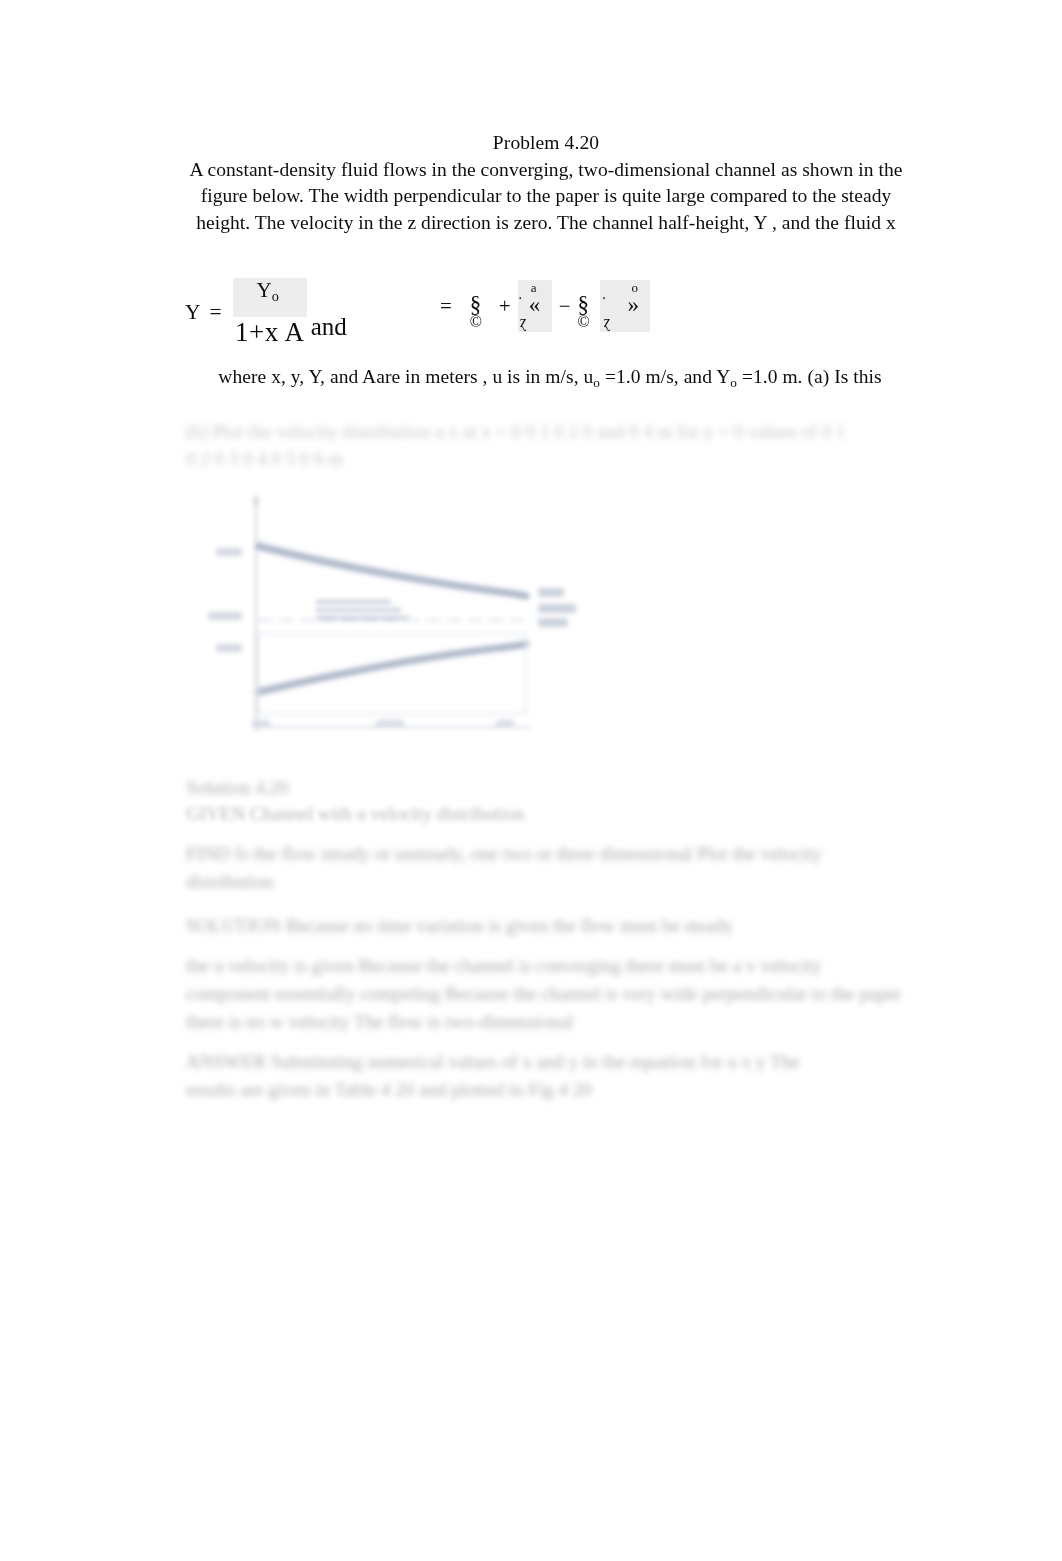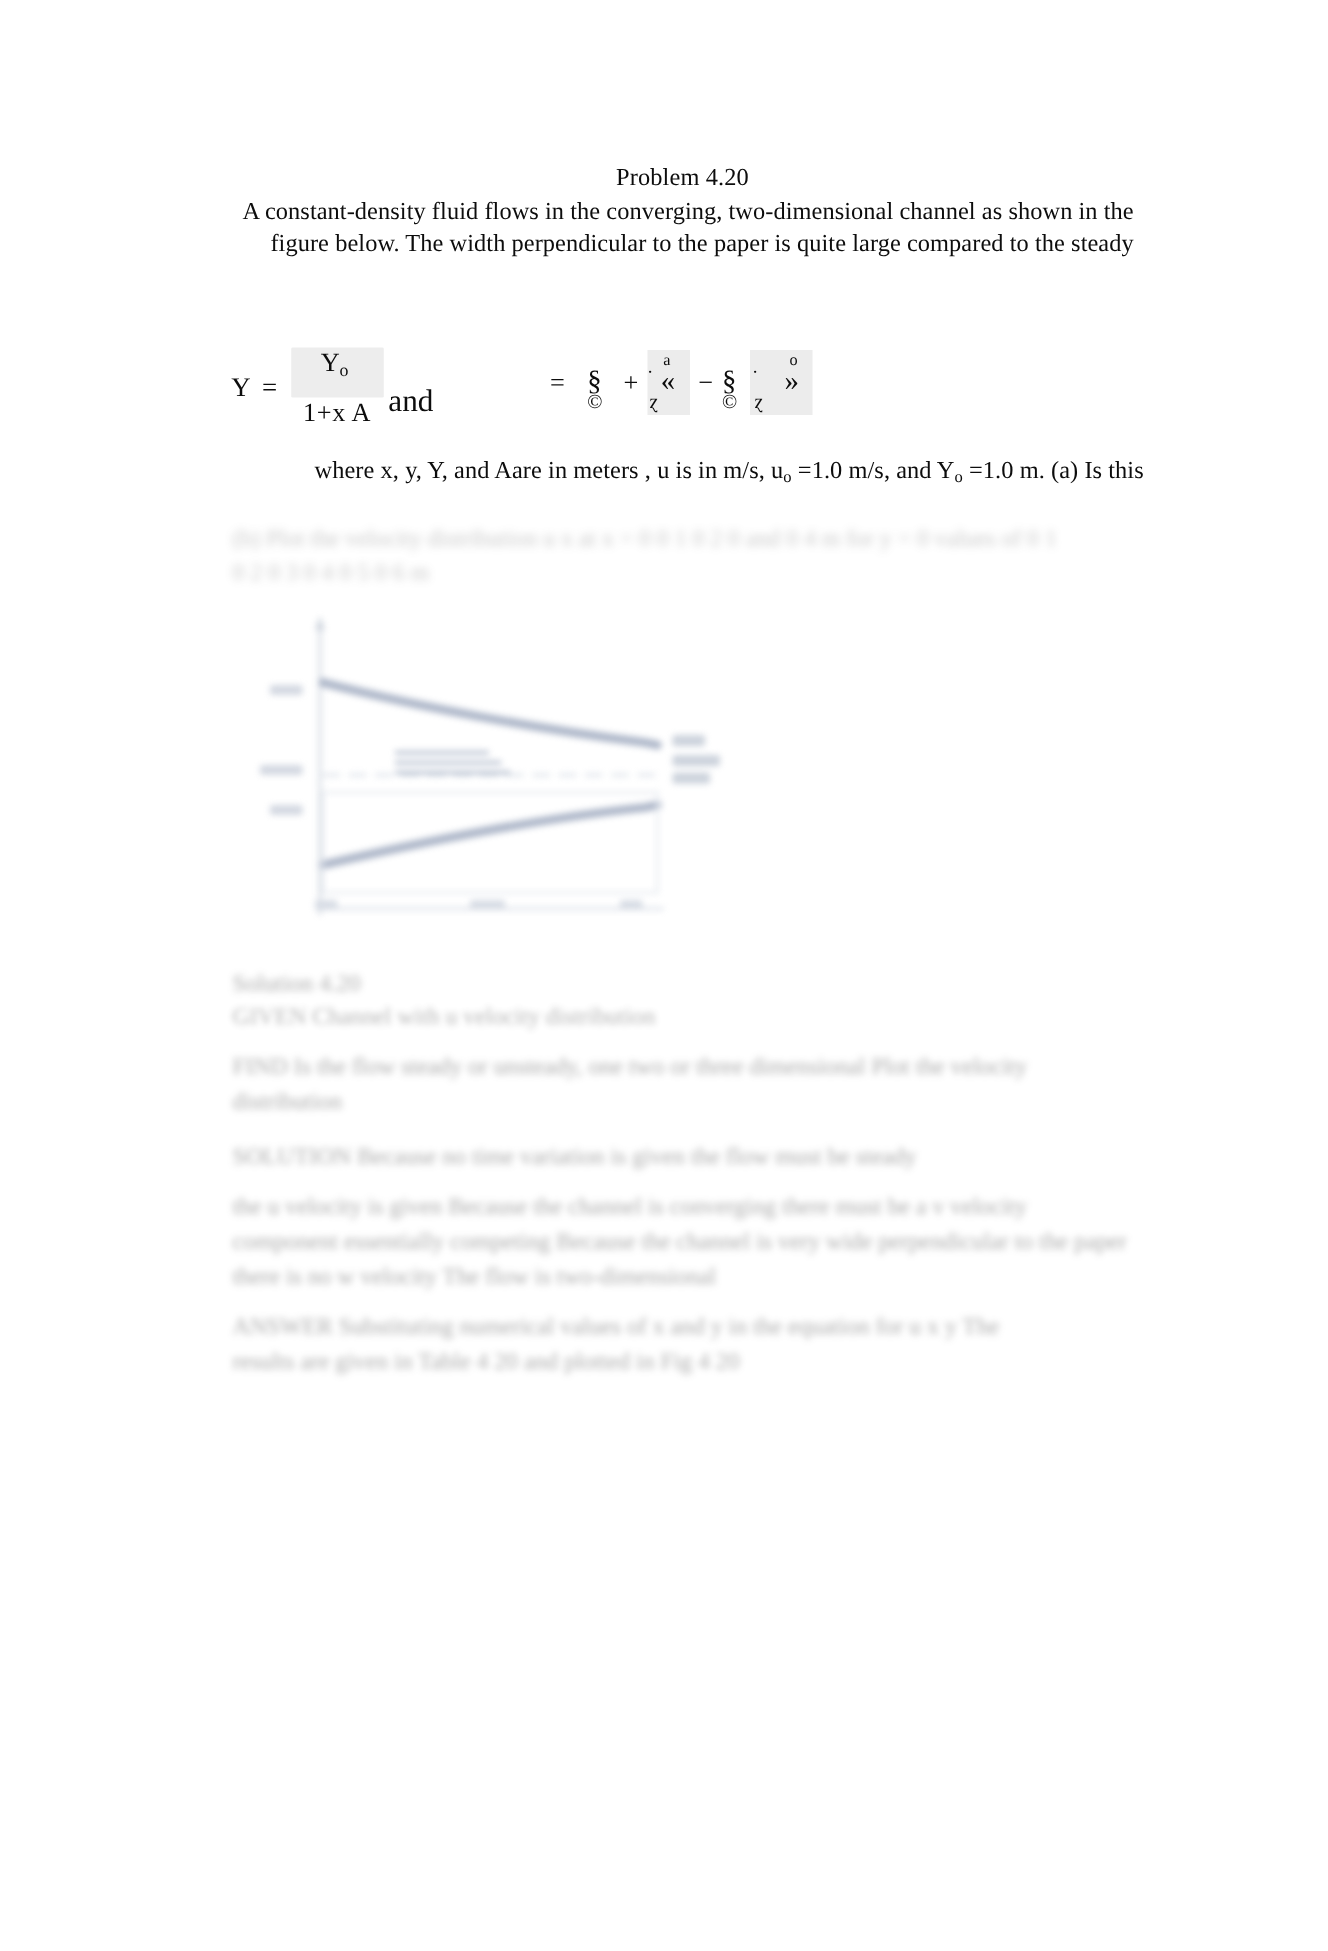--- a/index.html
+++ b/index.html
@@ -34,21 +34,21 @@
     font-size: 19.5px;
     line-height: 26.5px;
     letter-spacing: 0.1px;
     text-align: center;
   }
 
   .prob-para {
     font-size: 19.5px;
     line-height: 26.5px;
     letter-spacing: 0.05px;
-    text-align: right;
+    text-align: center;
   }
   sub { font-size: 0.68em; vertical-align: -0.28em; }
 
   
   .equation-block {
     position: absolute;
     left: 185px;
     top: 278px;
     width: 722px;
     height: 62px;
@@ -75,21 +75,21 @@
   }
   .frac .num {
     display: block;
     font-size: 21px;
     background: #ededed;
     padding: 0 6px 12px 2px;
     border-radius: 1px;
   }
   .frac .den {
     display: block;
-    font-size: 21px;
+    font-size: 27px;
     letter-spacing: 0.5px;
     white-space: nowrap;
   }
   .eq-and {
     font-size: 25px;
     margin-left: 2px;
     align-self: flex-end;
     padding-bottom: 7px;
   }
   .eq-rhs {
@@ -165,20 +165,21 @@
 <body>
 
 <div class="page">
 
   <div class="doc-body">
 
     <div class="prob-title">Problem 4.20</div>
 
     <div class="prob-para">A constant-density fluid flows in the converging, two-dimensional channel as shown in the</div>
     <div class="prob-para">figure below. The width perpendicular to the paper is quite large compared to the steady</div>
+    <div class="prob-para">height. The velocity in the  z direction is zero. The channel half-height,   Y , and the fluid  x</div>
   </div>
 
   <div class="equation-block">
 
     <div class="eq-row">
       <span class="eq-lhs">Y</span>
       <span class="eq-lhs" style="margin-left:8px;">=</span>
 
       <span class="frac">
         <span class="num"><span>Y</span><sub>o</sub></span>

